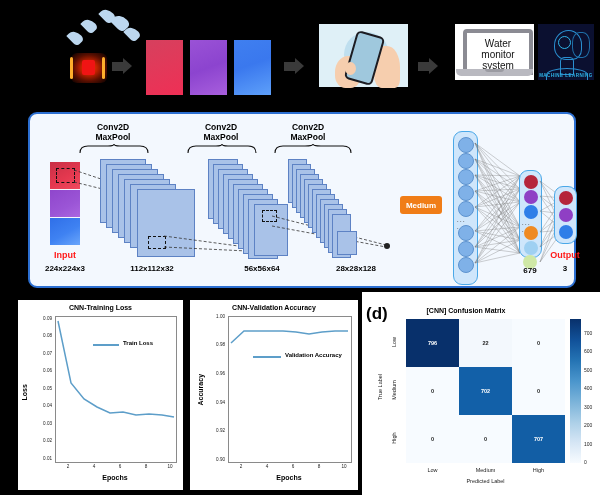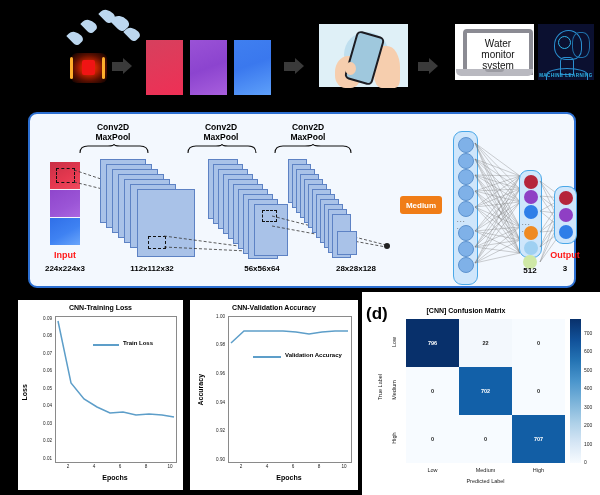--- a/index.html
+++ b/index.html
@@ -342,21 +342,21 @@
 
   <div class="colstack" style="left:489px;top:56px;width:21px;height:86px;">
     <div class="node n-crim" style="left:3.5px;top:4px;width:14px;height:14px;"></div>
     <div class="node n-pur" style="left:3.5px;top:19px;width:14px;height:14px;"></div>
     <div class="node n-brt" style="left:3.5px;top:34px;width:14px;height:14px;"></div>
     <div class="vdots" style="left:2px;top:49px;">∙∙∙ ∙∙∙</div>
     <div class="node n-org" style="left:3.5px;top:55px;width:14px;height:14px;"></div>
     <div class="node n-lbl" style="left:3.5px;top:70px;width:14px;height:14px;"></div>
   </div>
   <div class="node n-grn" style="left:492.5px;top:141px;width:14px;height:14px;"></div>
-  <div class="dimlabel" style="left:470px;top:152px;width:60px;">512</div>
+  <div class="dimlabel" style="left:470px;top:152px;width:60px;">679</div>
 
   <svg class="abs" style="left:509px;top:56px;" width="26" height="100">
     <g stroke="#777" stroke-width="0.35" fill="none">
       <line x1="1" y1="11" x2="24" y2="28"></line>
         <line x1="1" y1="11" x2="24" y2="44"></line>
         <line x1="1" y1="11" x2="24" y2="60"></line>
       <line x1="1" y1="26" x2="24" y2="28"></line>
         <line x1="1" y1="26" x2="24" y2="44"></line>
         <line x1="1" y1="26" x2="24" y2="60"></line>
       <line x1="1" y1="41" x2="24" y2="28"></line>

